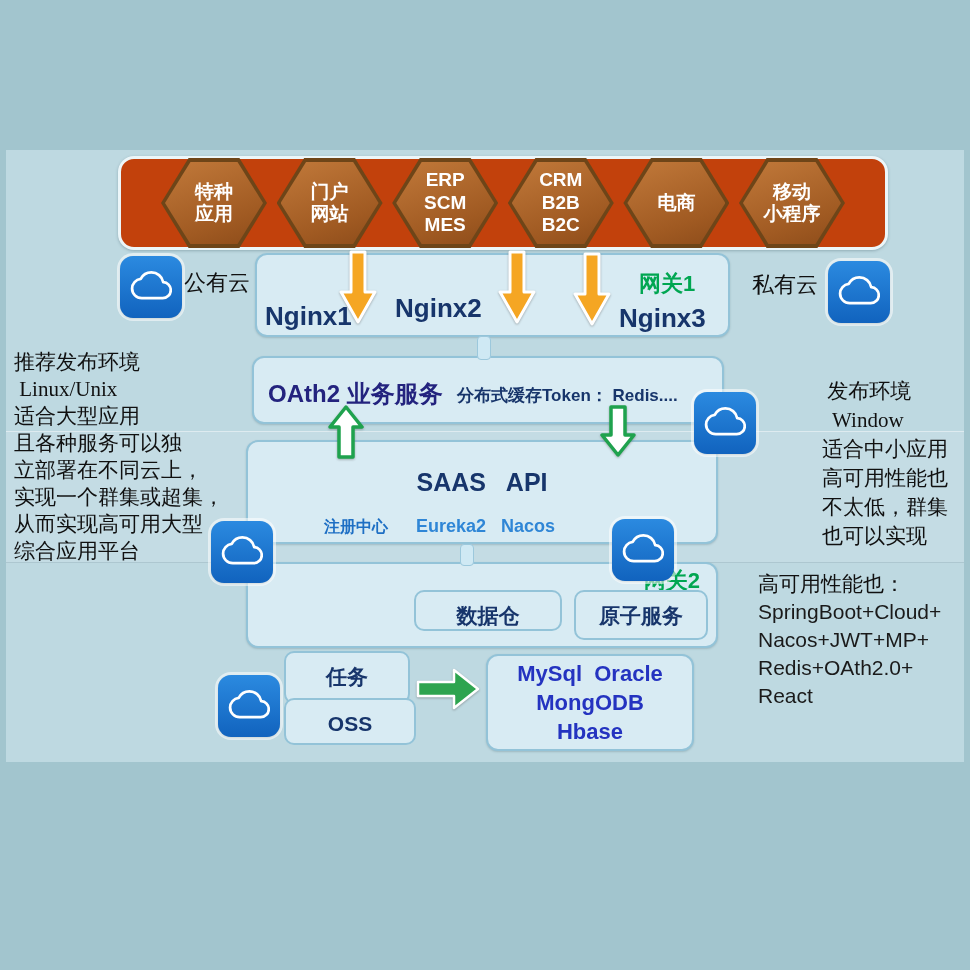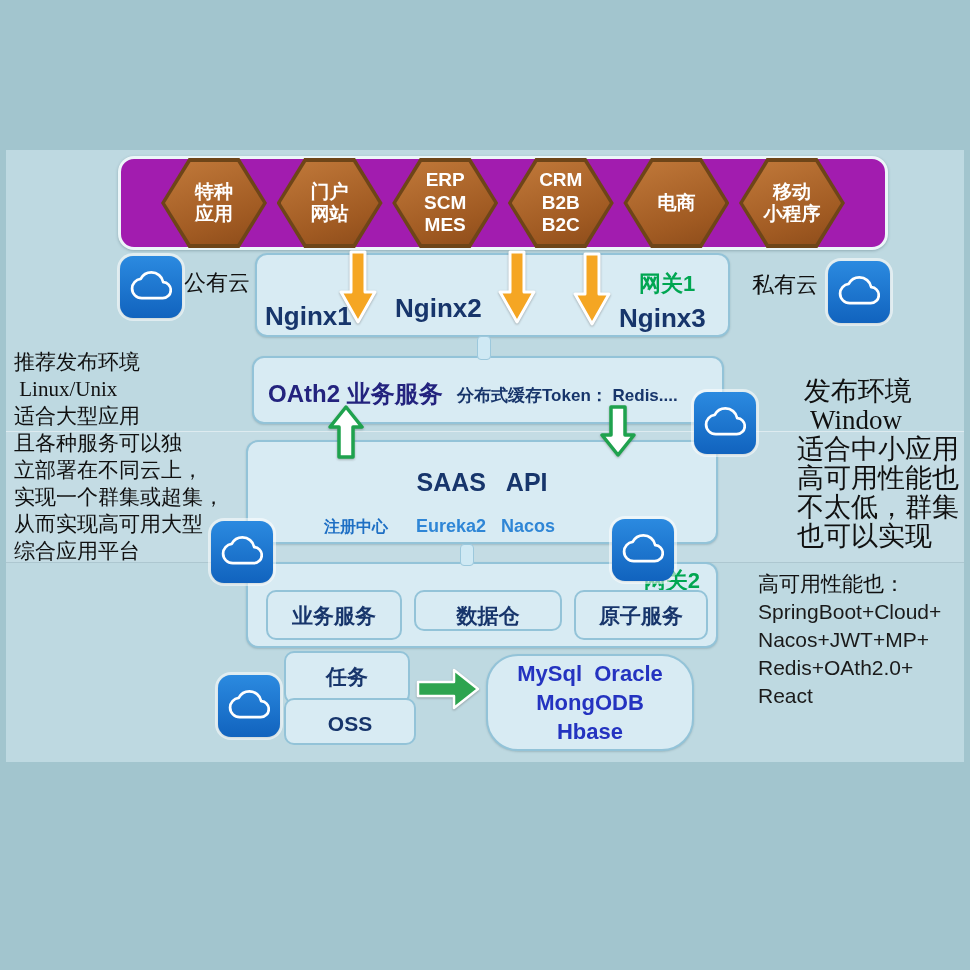--- a/index.html
+++ b/index.html
@@ -4,21 +4,21 @@
 <style>
   html,body{margin:0;padding:0;}
   body{background:#a2c5ce;}
   .canvas{position:relative;width:970px;height:970px;background:#a2c5ce;overflow:hidden;
           font-family:"Liberation Sans",sans-serif;}
   .slide{position:absolute;left:6px;top:150px;width:958px;height:612px;background:#bed9e1;}
   .faint-band{position:absolute;left:6px;top:431px;width:958px;height:130px;
               background:rgba(255,255,255,0.10);
               border-top:1px solid rgba(255,255,255,0.45);
               border-bottom:1px solid rgba(130,160,170,0.35);}
-  .band{position:absolute;left:118px;top:156px;width:770px;height:94px;background:#a21caf;
+  .band{position:absolute;left:118px;top:156px;width:770px;height:94px;background:#c2410c;
         border:3px solid #ecf6f9;border-radius:16px;box-shadow:0 1px 3px rgba(60,90,100,0.35);
         display:flex;align-items:center;justify-content:space-between;padding:6px 40px;box-sizing:border-box;}
   .hex{width:106px;height:90px;clip-path:polygon(26% 0,74% 0,100% 50%,74% 100%,26% 100%,0 50%);
        background:#6e4518;display:flex;align-items:center;justify-content:center;flex:0 0 auto;}
   .hex-inner{width:98px;height:82px;clip-path:polygon(26% 0,74% 0,100% 50%,74% 100%,26% 100%,0 50%);
        background:linear-gradient(160deg,#c1793a 0%,#a05a22 70%,#8d4c1a 100%);
        display:flex;flex-direction:column;align-items:center;justify-content:center;}
   .hex-line{color:#fff;font-weight:bold;font-size:19px;line-height:1.18;white-space:pre;}
   .box{position:absolute;background:#d8ebf3;border:2px solid #93c3d8;border-radius:12px;
        box-shadow:0 1px 2px rgba(60,90,100,0.25);box-sizing:border-box;}
@@ -33,26 +33,26 @@
   .abs{position:absolute;}
   .nginx{font-weight:bold;color:#17356b;font-size:26px;white-space:pre;}
   .green-label{color:#00a651;font-weight:bold;font-size:22px;white-space:pre;}
   .serif-label{font-family:"Liberation Serif",serif;font-size:22px;color:#101010;white-space:pre;}
   .oauth-title{font-weight:bold;color:#23237e;font-size:24px;white-space:pre;}
   .cache-text{font-weight:bold;color:#17356b;font-size:17px;white-space:pre;}
   .saas-title{font-weight:bold;color:#17356b;font-size:25px;white-space:pre;text-align:center;}
   .reg-label{font-weight:bold;color:#1e6fc4;font-size:16px;white-space:pre;}
   .reg-values{font-weight:bold;color:#2f86d6;font-size:18px;white-space:pre;margin-left:28px;}
   .svc-label{font-weight:bold;color:#17356b;font-size:21px;line-height:48px;white-space:pre;}
-  .db-box{display:flex;flex-direction:column;align-items:center;justify-content:center;border-radius:32px;}
+  .db-box{display:flex;flex-direction:column;align-items:center;justify-content:center;}
   .db-line{font-weight:bold;color:#2433c0;font-size:22px;line-height:1.32;white-space:pre;}
   .note{position:absolute;font-family:"Liberation Serif",serif;color:#101010;}
   .note div{white-space:pre;}
   .left-note{left:14px;top:349px;font-size:21px;line-height:27px;}
-  .right-note{left:797px;top:377px;font-size:27px;line-height:29px;}
+  .right-note{left:822px;top:377px;font-size:21px;line-height:29px;}
   .tech-note{left:758px;top:570px;font-size:21px;line-height:28px;}
   .tech-note .tech-line{font-family:"Liberation Sans",sans-serif;color:#1a1a1a;white-space:pre;}
 </style>
 </head>
 <body>
 
 <div class="canvas">
 
   <div class="slide"></div>
   <div class="faint-band"></div>
@@ -142,23 +142,20 @@
     <div class="abs saas-title" style="left:0;right:0;top:26px;">SAAS   API</div>
     <div class="abs" style="left:76px;top:74px;">
       <span class="reg-label">注册中心</span><span class="reg-values">Eureka2   Nacos</span>
     </div>
   </div>
 
   <div class="connector" style="left:460px;top:544px;height:20px;"></div>
 
   <div class="box" style="left:246px;top:562px;width:472px;height:86px;">
     <span class="abs green-label" style="right:16px;top:2px;">网关2</span>
-    <div class="svc" style="left:18px;top:26px;width:136px;height:50px;">
-      <span class="svc-label">业务服务</span>
-    </div>
     <div class="svc" style="left:166px;top:26px;width:148px;height:41px;">
       <span class="svc-label">数据仓</span>
     </div>
     <div class="svc" style="left:326px;top:26px;width:134px;height:50px;">
       <span class="svc-label">原子服务</span>
     </div>
   </div>
 
   <div class="svc" style="left:284px;top:651px;width:126px;height:53px;">
     <span class="svc-label">任务</span>

